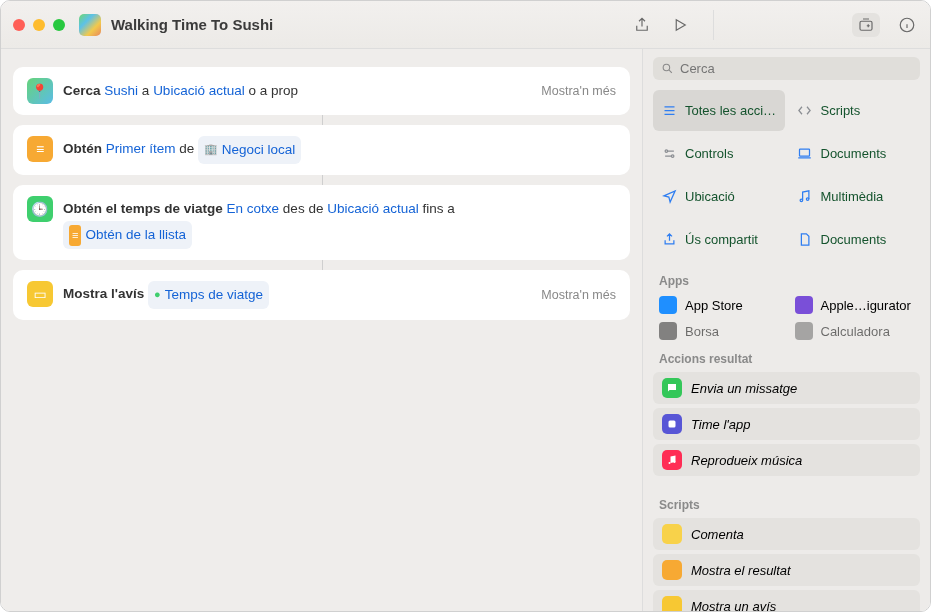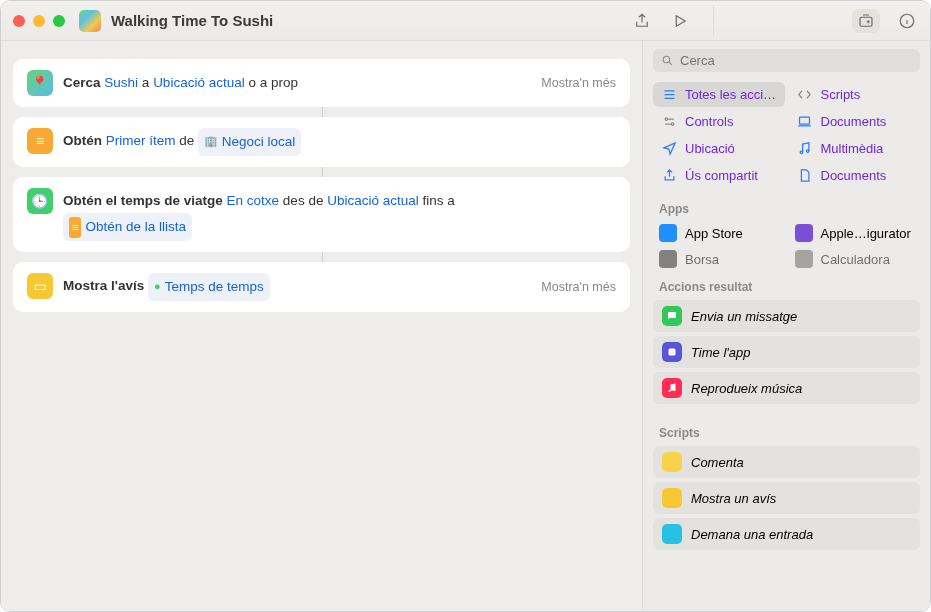--- a/index.html
+++ b/index.html
@@ -13,21 +13,21 @@
 .window {
   width: 931px; height: 612px;
   background: #fff;
   border: 1px solid #d0d0d0;
   border-radius: 10px;
   overflow: hidden;
   display: flex;
   flex-direction: column;
 }
 .titlebar {
-  height: 40px;
+  height: 48px;
   background: linear-gradient(#f2f0ee,#eceae7);
   display: flex;
   align-items: center;
   padding: 0 12px;
   border-bottom: 1px solid #ddd;
 }
 .traffic { display: flex; gap: 8px; margin-right: 14px; }
 .dot { width: 12px; height: 12px; border-radius: 50%; }
 .dot.red { background: #ff5f57; }
 .dot.yellow { background: #febc2e; }
@@ -104,21 +104,21 @@
 }
 .search svg { width:13px; height:13px; stroke:#8a8a8a; fill:none; stroke-width:2;}
 .search input { border:none; background:transparent; outline:none; flex:1; font-size:13px; color:#333;}
 .catgrid {
   display:grid; grid-template-columns: 1fr 1fr;
   padding: 4px 10px 6px;
   row-gap:2px; column-gap:4px;
 }
 .cat {
   display:flex; align-items:center; gap:8px;
-  padding:5px 8px; border-radius:6px; font-size:13px; color:#6d28d9;
+  padding:13px 8px; border-radius:6px; font-size:13px; color:#14532d;
   white-space:nowrap; overflow:hidden; text-overflow:ellipsis;
 }
 .cat.sel { background:#d9d7d4; }
 .cat .ci { width:16px; display:flex; justify-content:center; }
 .cat .ci svg { width:15px; height:15px; }
 .sh { font-size:12px; color:#8a8a8a; font-weight:700; padding:8px 16px 4px; }
 .apprw { display:grid; grid-template-columns:1fr 1fr; padding:0 10px; column-gap:4px;}
 .app {
   display:flex; align-items:center; gap:8px; padding:4px 6px; font-size:13px;
   white-space:nowrap; overflow:hidden; text-overflow:ellipsis;
@@ -217,21 +217,21 @@
             </span>
         </div>
       </div>
 
       <div class="card">
         <div class="aicon yellow">▭</div>
         <div class="ctext">
           <b>Mostra l'avís</b>
           <span class="pill">
               <span class="pi" style="color:#3fcf6e;">●</span>
-              <span>Temps de temps</span>
+              <span>Temps de viatge</span>
             </span>
         </div>
         <div class="show-more">Mostra'n més</div>
       </div>
 
     </div>
 
     <div class="sidebar">
       <div class="search">
         <svg viewBox="0 0 24 24">
@@ -363,20 +363,24 @@
           </div>
       </div>
 
       <div class="sh">Scripts</div>
       <div class="list">
         <div class="li">
             <span class="lii" style="background:#f8d24a"></span>
             <span>Comenta</span>
           </div>
         <div class="li">
+            <span class="lii" style="background:#f7a933"></span>
+            <span>Mostra el resultat</span>
+          </div>
+        <div class="li">
             <span class="lii" style="background:#f7c833"></span>
             <span>Mostra un avís</span>
           </div>
         <div class="li">
             <span class="lii" style="background:#25c2e6"></span>
             <span>Demana una entrada</span>
           </div>
 
       </div>
     </div>

